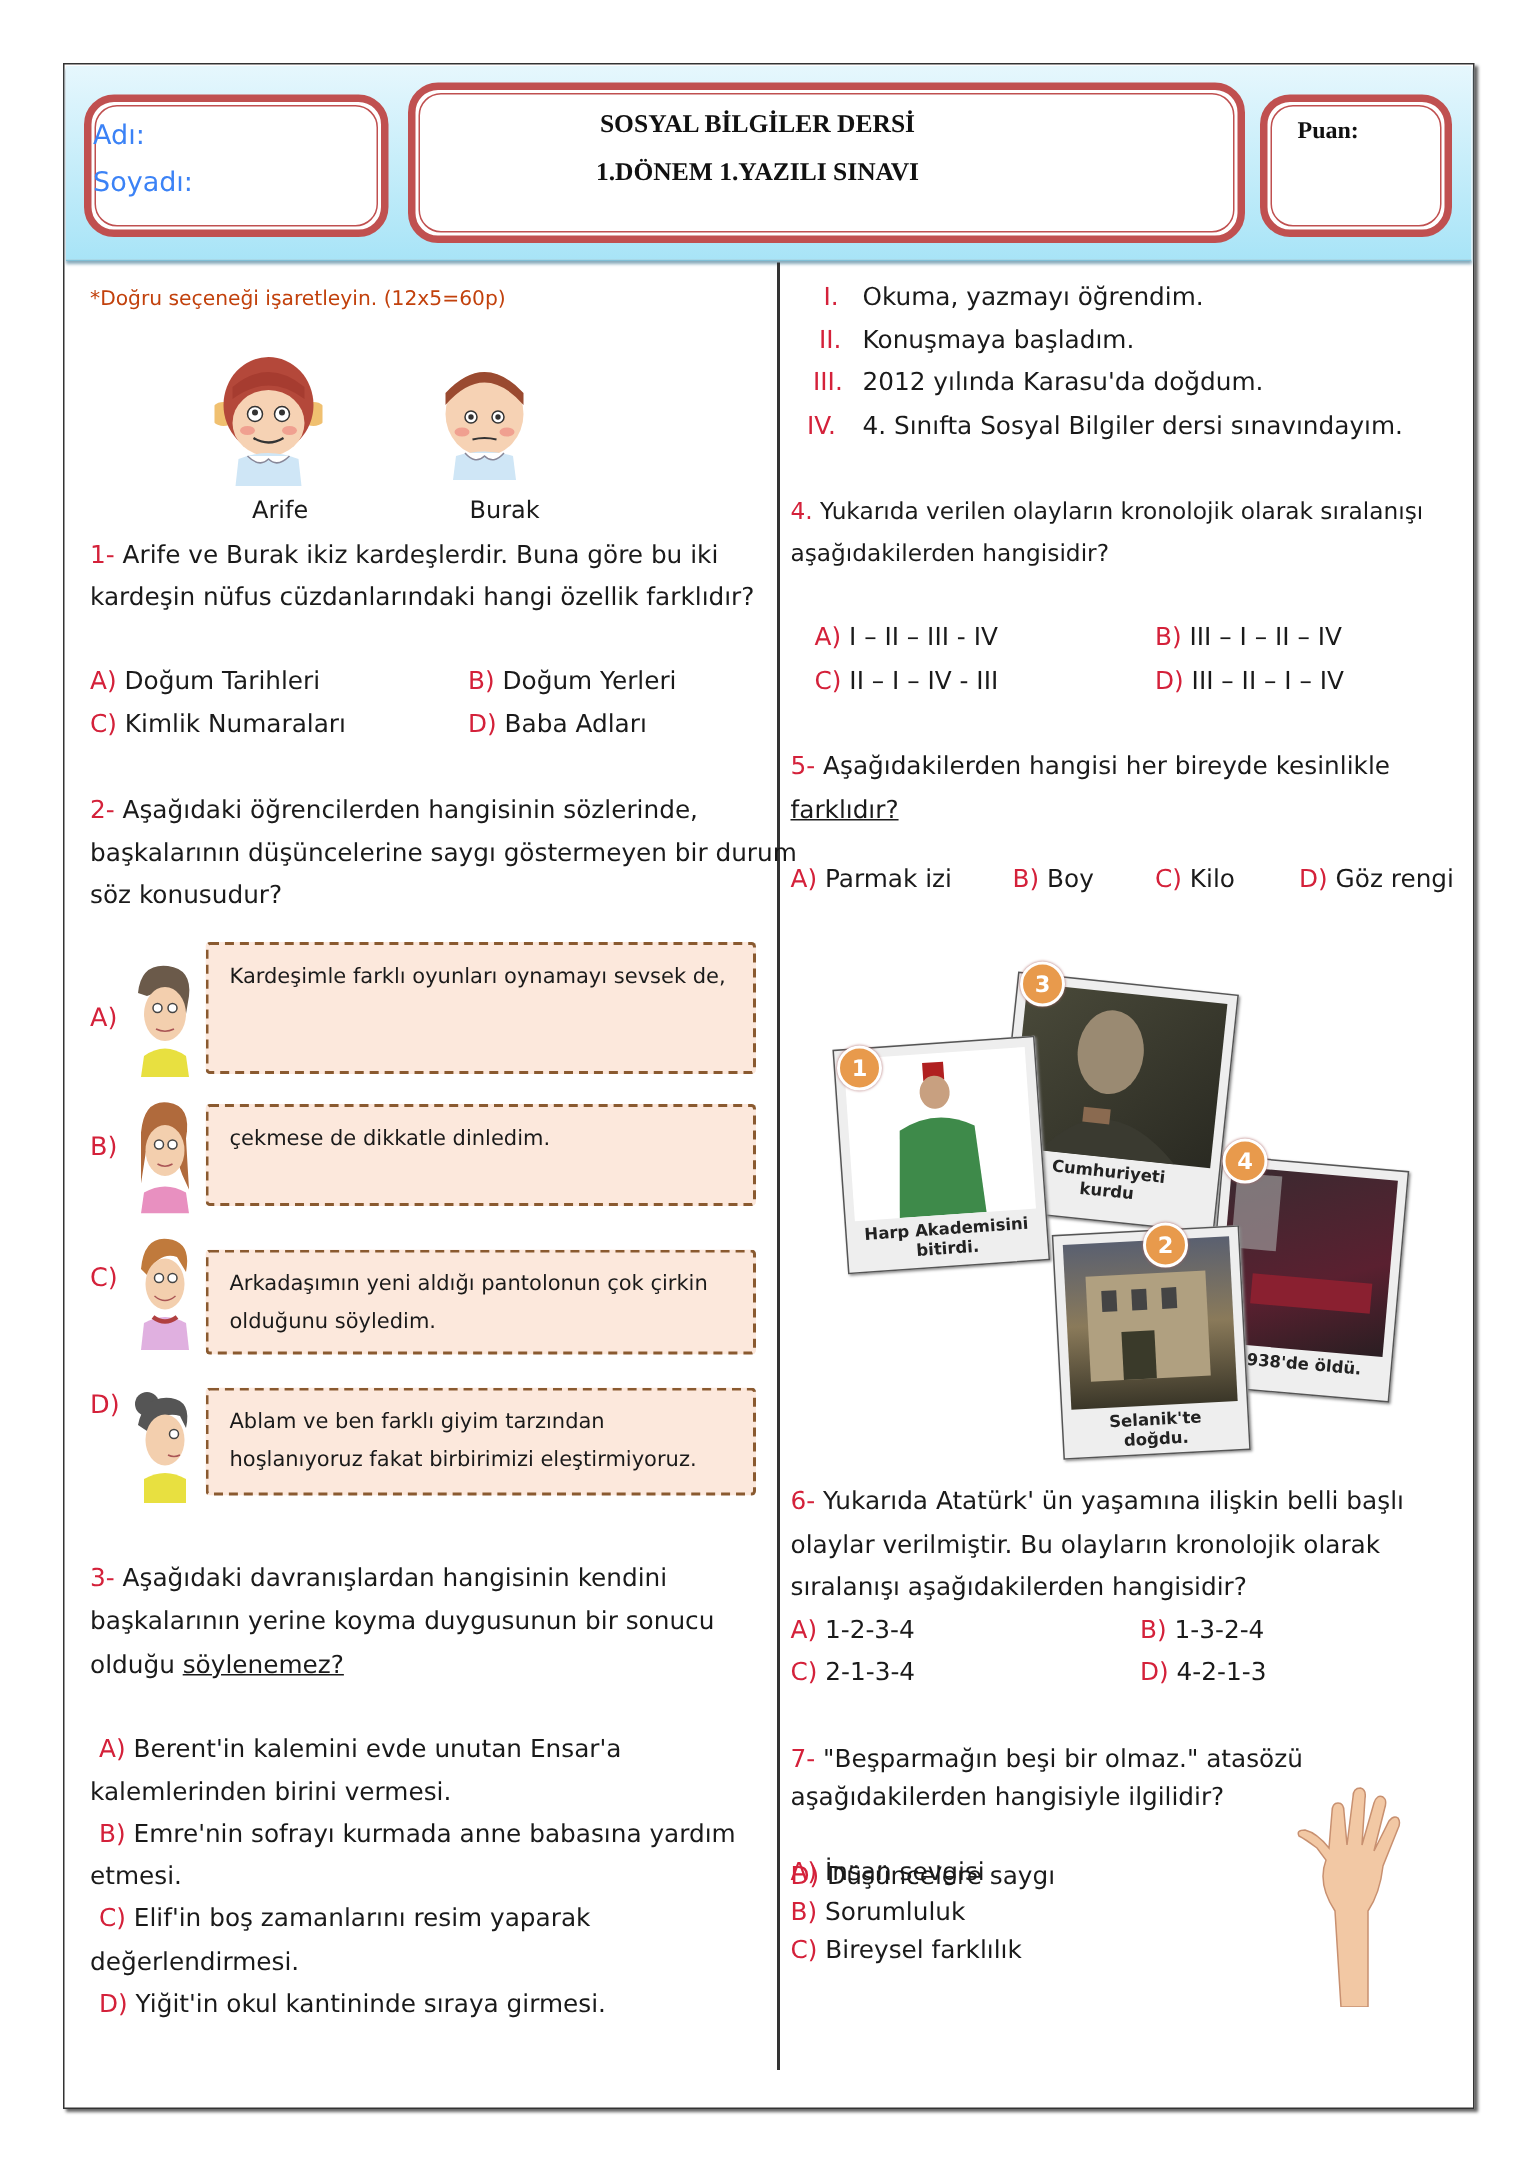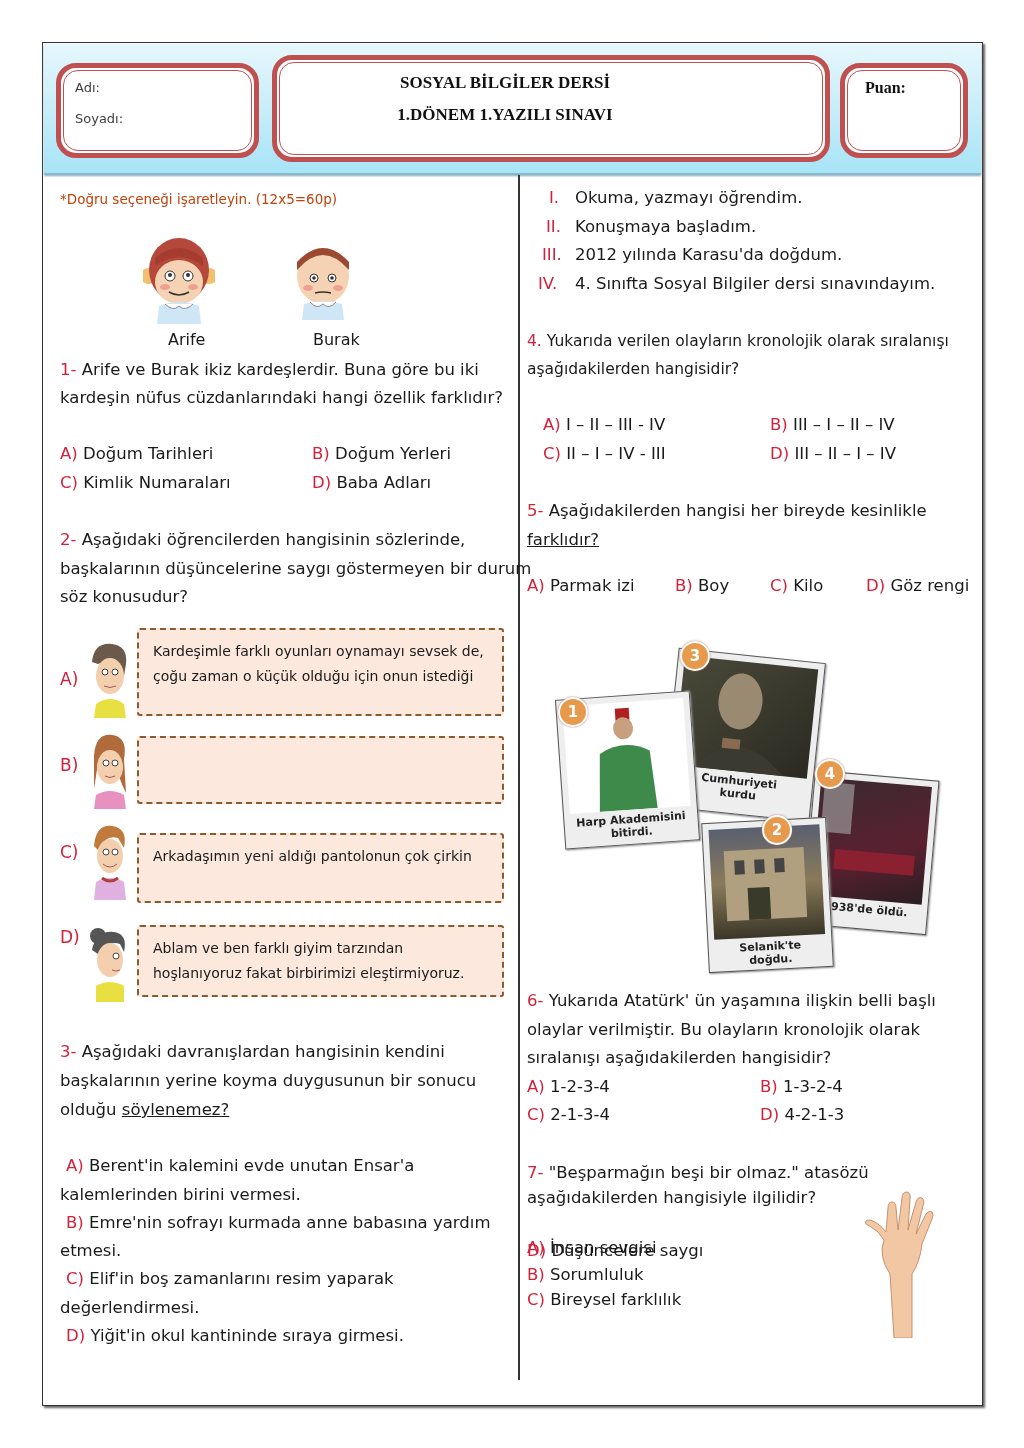--- a/index.html
+++ b/index.html
@@ -23,21 +23,21 @@
     border: 5px solid #c05050; border-radius: 20px;
   }
   .hbox::after {
     content: ""; position: absolute; inset: 2px;
     border: 1.5px solid #c05050; border-radius: 15px;
   }
   .name-box { left: 56px; top: 63px; width: 203px; height: 95px; }
   .title-box { left: 272px; top: 55px; width: 558px; height: 107px; }
   .score-box { left: 840px; top: 63px; width: 128px; height: 95px; }
 
-  .name-label { position: absolute; left: 75px; font-size: 13px; color: #404040; z-index: 2; }
+  .name-label { position: absolute; left: 62px; font-size: 18px; color: #3b82f6; z-index: 2; }
   .title-line {
     position: absolute; left: 272px; width: 466px; text-align: center;
     font-family: "Liberation Serif", serif; font-weight: bold; font-size: 17px; color: #111; z-index: 2;
   }
   .score-label {
     position: absolute; left: 865px; top: 79px; font-family: "Liberation Serif", serif;
     font-weight: bold; font-size: 16px; color: #111; z-index: 2;
   }
 
   .col-divider { position: absolute; left: 518px; top: 175px; width: 1.5px; height: 1205px; background: #333; }
@@ -148,51 +148,52 @@
       <path d="M4 20 Q6 0 24 2 Q40 4 38 22 L36 34 Q30 14 10 22Z" fill="#6b5a4a"></path>
       <ellipse cx="22" cy="34" rx="14" ry="18" fill="#f3cfae"></ellipse>
       <circle cx="17" cy="30" r="3" fill="#fff" stroke="#444"></circle>
       <circle cx="27" cy="30" r="3" fill="#fff" stroke="#444"></circle>
       <path d="M16 44 Q22 47 28 44" stroke="#a55" fill="none"></path>
       <path d="M8 62 Q22 52 36 62 L38 76 L6 76Z" fill="#e8e040"></path>
     </svg>
 </div>
 <div class="speech" style="top:628px;height:88px">
   <div>Kardeşimle farklı oyunları oynamayı sevsek de,</div>
-  <div>çoğu zaman o küçük olduğu için onun istediği</div>
 </div>
 
 <span class="opt-letter" style="top:755px">B)</span>
 <div class="kid" style="top:733px">
   <svg width="42" height="76" viewBox="0 0 42 76">
       <path d="M6 22 Q8 0 24 2 Q40 4 36 26 L38 60 Q28 40 26 22 Q16 14 10 30 L6 56Z" fill="#b06a3c"></path>
       <ellipse cx="22" cy="34" rx="13" ry="17" fill="#f3cfae"></ellipse>
       <circle cx="18" cy="30" r="3" fill="#fff" stroke="#444"></circle>
       <circle cx="27" cy="30" r="3" fill="#fff" stroke="#444"></circle>
       <path d="M17 43 Q22 46 27 43" stroke="#a55" fill="none"></path>
       <path d="M8 62 Q22 54 36 62 L38 76 L6 76Z" fill="#e890c0"></path>
     </svg>
 </div>
 <div class="speech" style="top:736px;height:68px">
+  <div>çekmese de dikkatle dinledim.</div>
 </div>
 
 <span class="opt-letter" style="top:842px">C)</span>
 <div class="kid" style="top:824px">
   <svg width="42" height="76" viewBox="0 0 42 76">
       <path d="M6 22 Q8 0 24 2 Q40 4 36 24 L30 14 Q18 10 10 26Z" fill="#c07a3c"></path>
       <ellipse cx="22" cy="32" rx="13" ry="17" fill="#f3cfae"></ellipse>
       <circle cx="18" cy="28" r="3" fill="#fff" stroke="#444"></circle>
       <circle cx="27" cy="28" r="3" fill="#fff" stroke="#444"></circle>
       <path d="M15 40 Q22 46 29 40" stroke="#a55" fill="none"></path>
       <path d="M8 58 Q22 50 36 58 L38 76 L6 76Z" fill="#e0b0e0"></path>
       <path d="M14 54 Q22 60 30 54" stroke="#b04040" stroke-width="3" fill="none"></path>
     </svg>
 </div>
 <div class="speech" style="top:833px;height:70px">
   <div>Arkadaşımın yeni aldığı pantolonun çok çirkin</div>
+  <div>olduğunu söyledim.</div>
 </div>
 
 <span class="opt-letter" style="top:927px">D)</span>
 <div class="kid" style="top:926px">
   <svg width="42" height="76" viewBox="0 0 42 76">
       <circle cx="10" cy="10" r="8" fill="#555"></circle>
       <path d="M4 24 Q8 4 26 6 Q40 8 36 26 L32 18 Q20 14 10 28Z" fill="#555"></path>
       <ellipse cx="22" cy="34" rx="13" ry="17" fill="#f3cfae"></ellipse>
       <circle cx="28" cy="30" r="3" fill="#fff" stroke="#444"></circle>
       <path d="M24 44 Q28 46 32 44" stroke="#a55" fill="none"></path>

